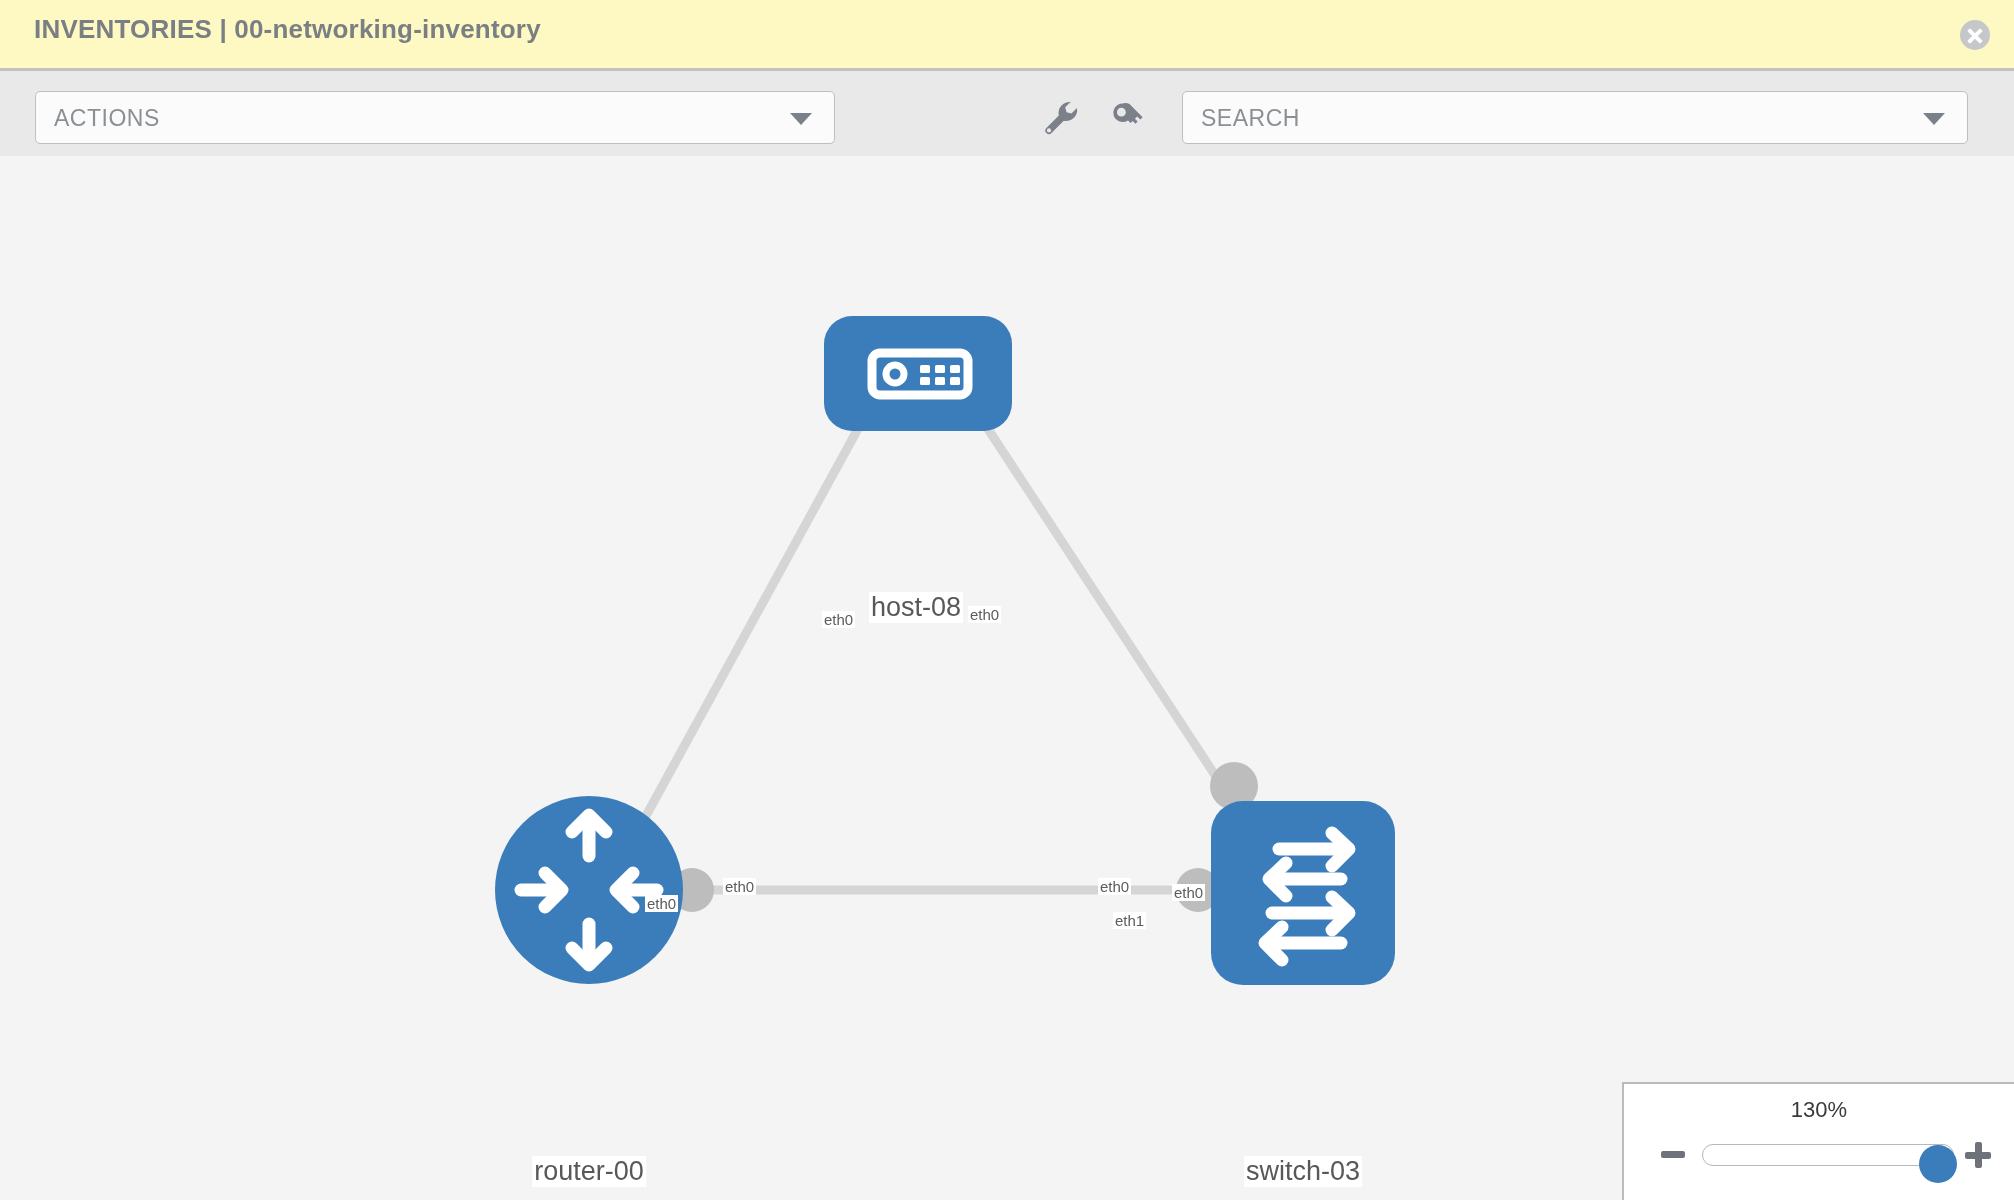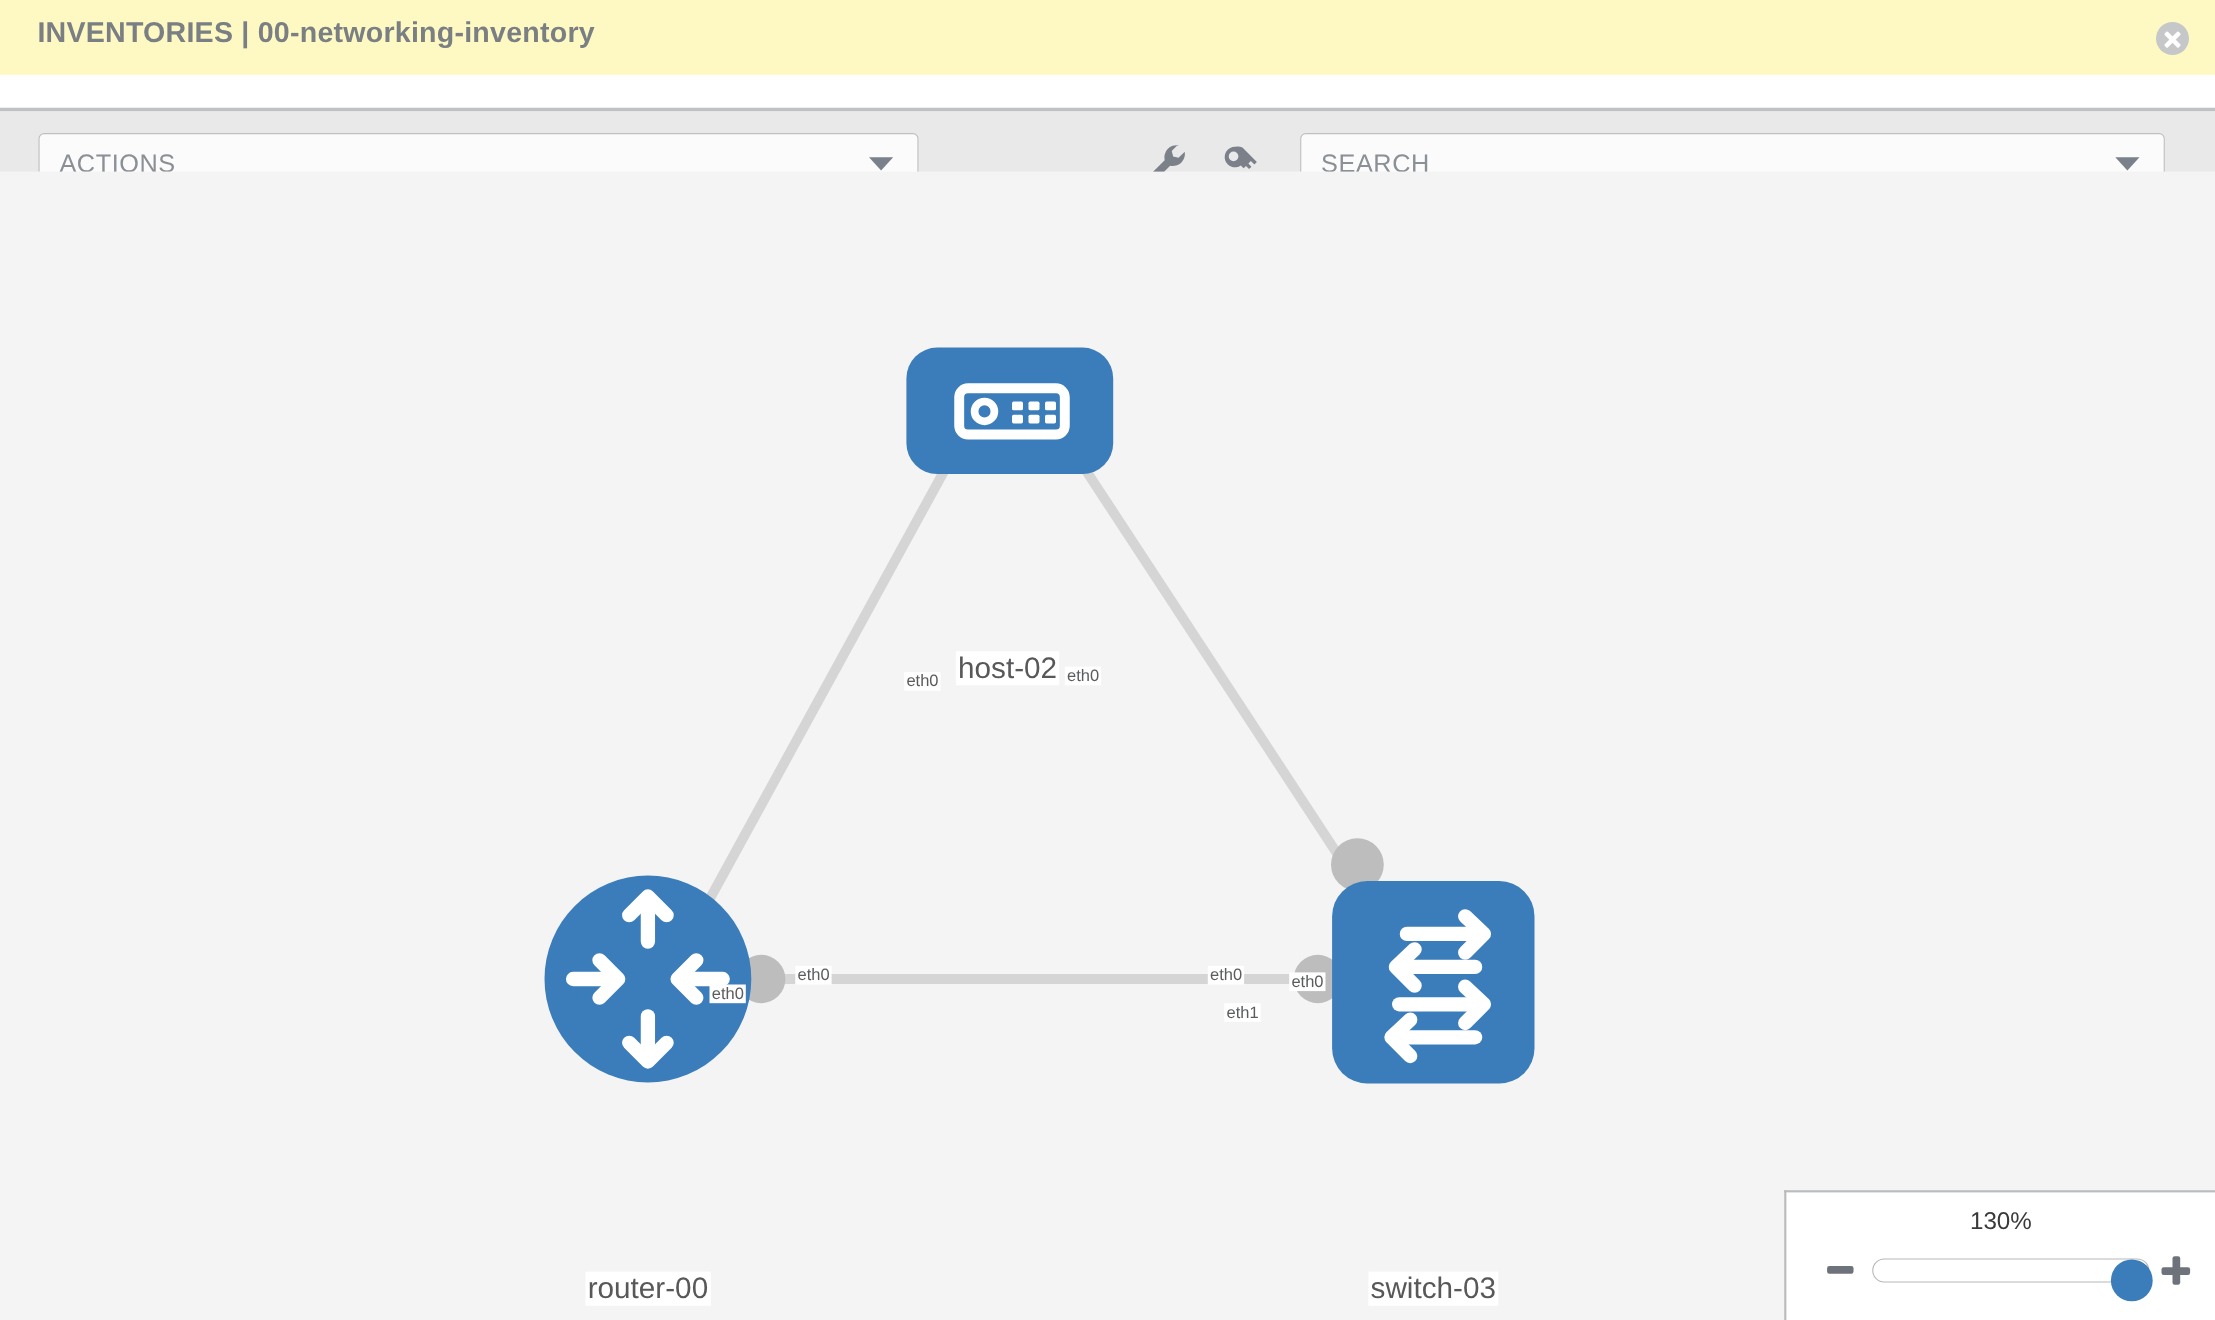--- a/index.html
+++ b/index.html
@@ -57,21 +57,20 @@
   
   .toolbar {
     position: absolute;
     left: 0; top: 68px;
     width: 2014px;
     height: 112px;
     background: #e9e9e9;
     border-top: 3px solid #bfc1c3;
     border-bottom: 1px solid #ec4899;
     box-sizing: border-box;
-    margin-top: 30px;
   }
   .actions-select {
     position: absolute;
     left: 35px; top: 20px;
     width: 800px; height: 53px;
     background: #fbfbfb;
     border: 1px solid #bdbfc1;
     border-radius: 5px;
     box-sizing: border-box;
     cursor: pointer;
@@ -325,21 +324,21 @@
 
           <line x1="1272" y1="757" x2="1348" y2="757"></line>
           <polyline points="1332,741 1349,757 1332,774"></polyline>
 
           <line x1="1341" y1="787" x2="1266" y2="787"></line>
           <polyline points="1282,771 1265,787 1282,804"></polyline>
         </g>
       </g>
     </svg>
 
-    <div class="node-label" style="left:916px; top:436px;">host-02</div>
+    <div class="node-label" style="left:916px; top:436px;">host-08</div>
     <div class="node-label" style="left:589px; top:1000px;">router-00</div>
     <div class="node-label" style="left:1303px; top:1000px;">switch-03</div>
 
     <div class="edge-label" style="left:822px; top:455px;">eth0</div>
     <div class="edge-label" style="left:968px; top:450px;">eth0</div>
 
     <div class="edge-label" style="left:645px; top:739px;">eth0</div>
     <div class="edge-label" style="left:1172px; top:728px;">eth0</div>
 
     <div class="edge-label" style="left:723px; top:722px;">eth0</div>

